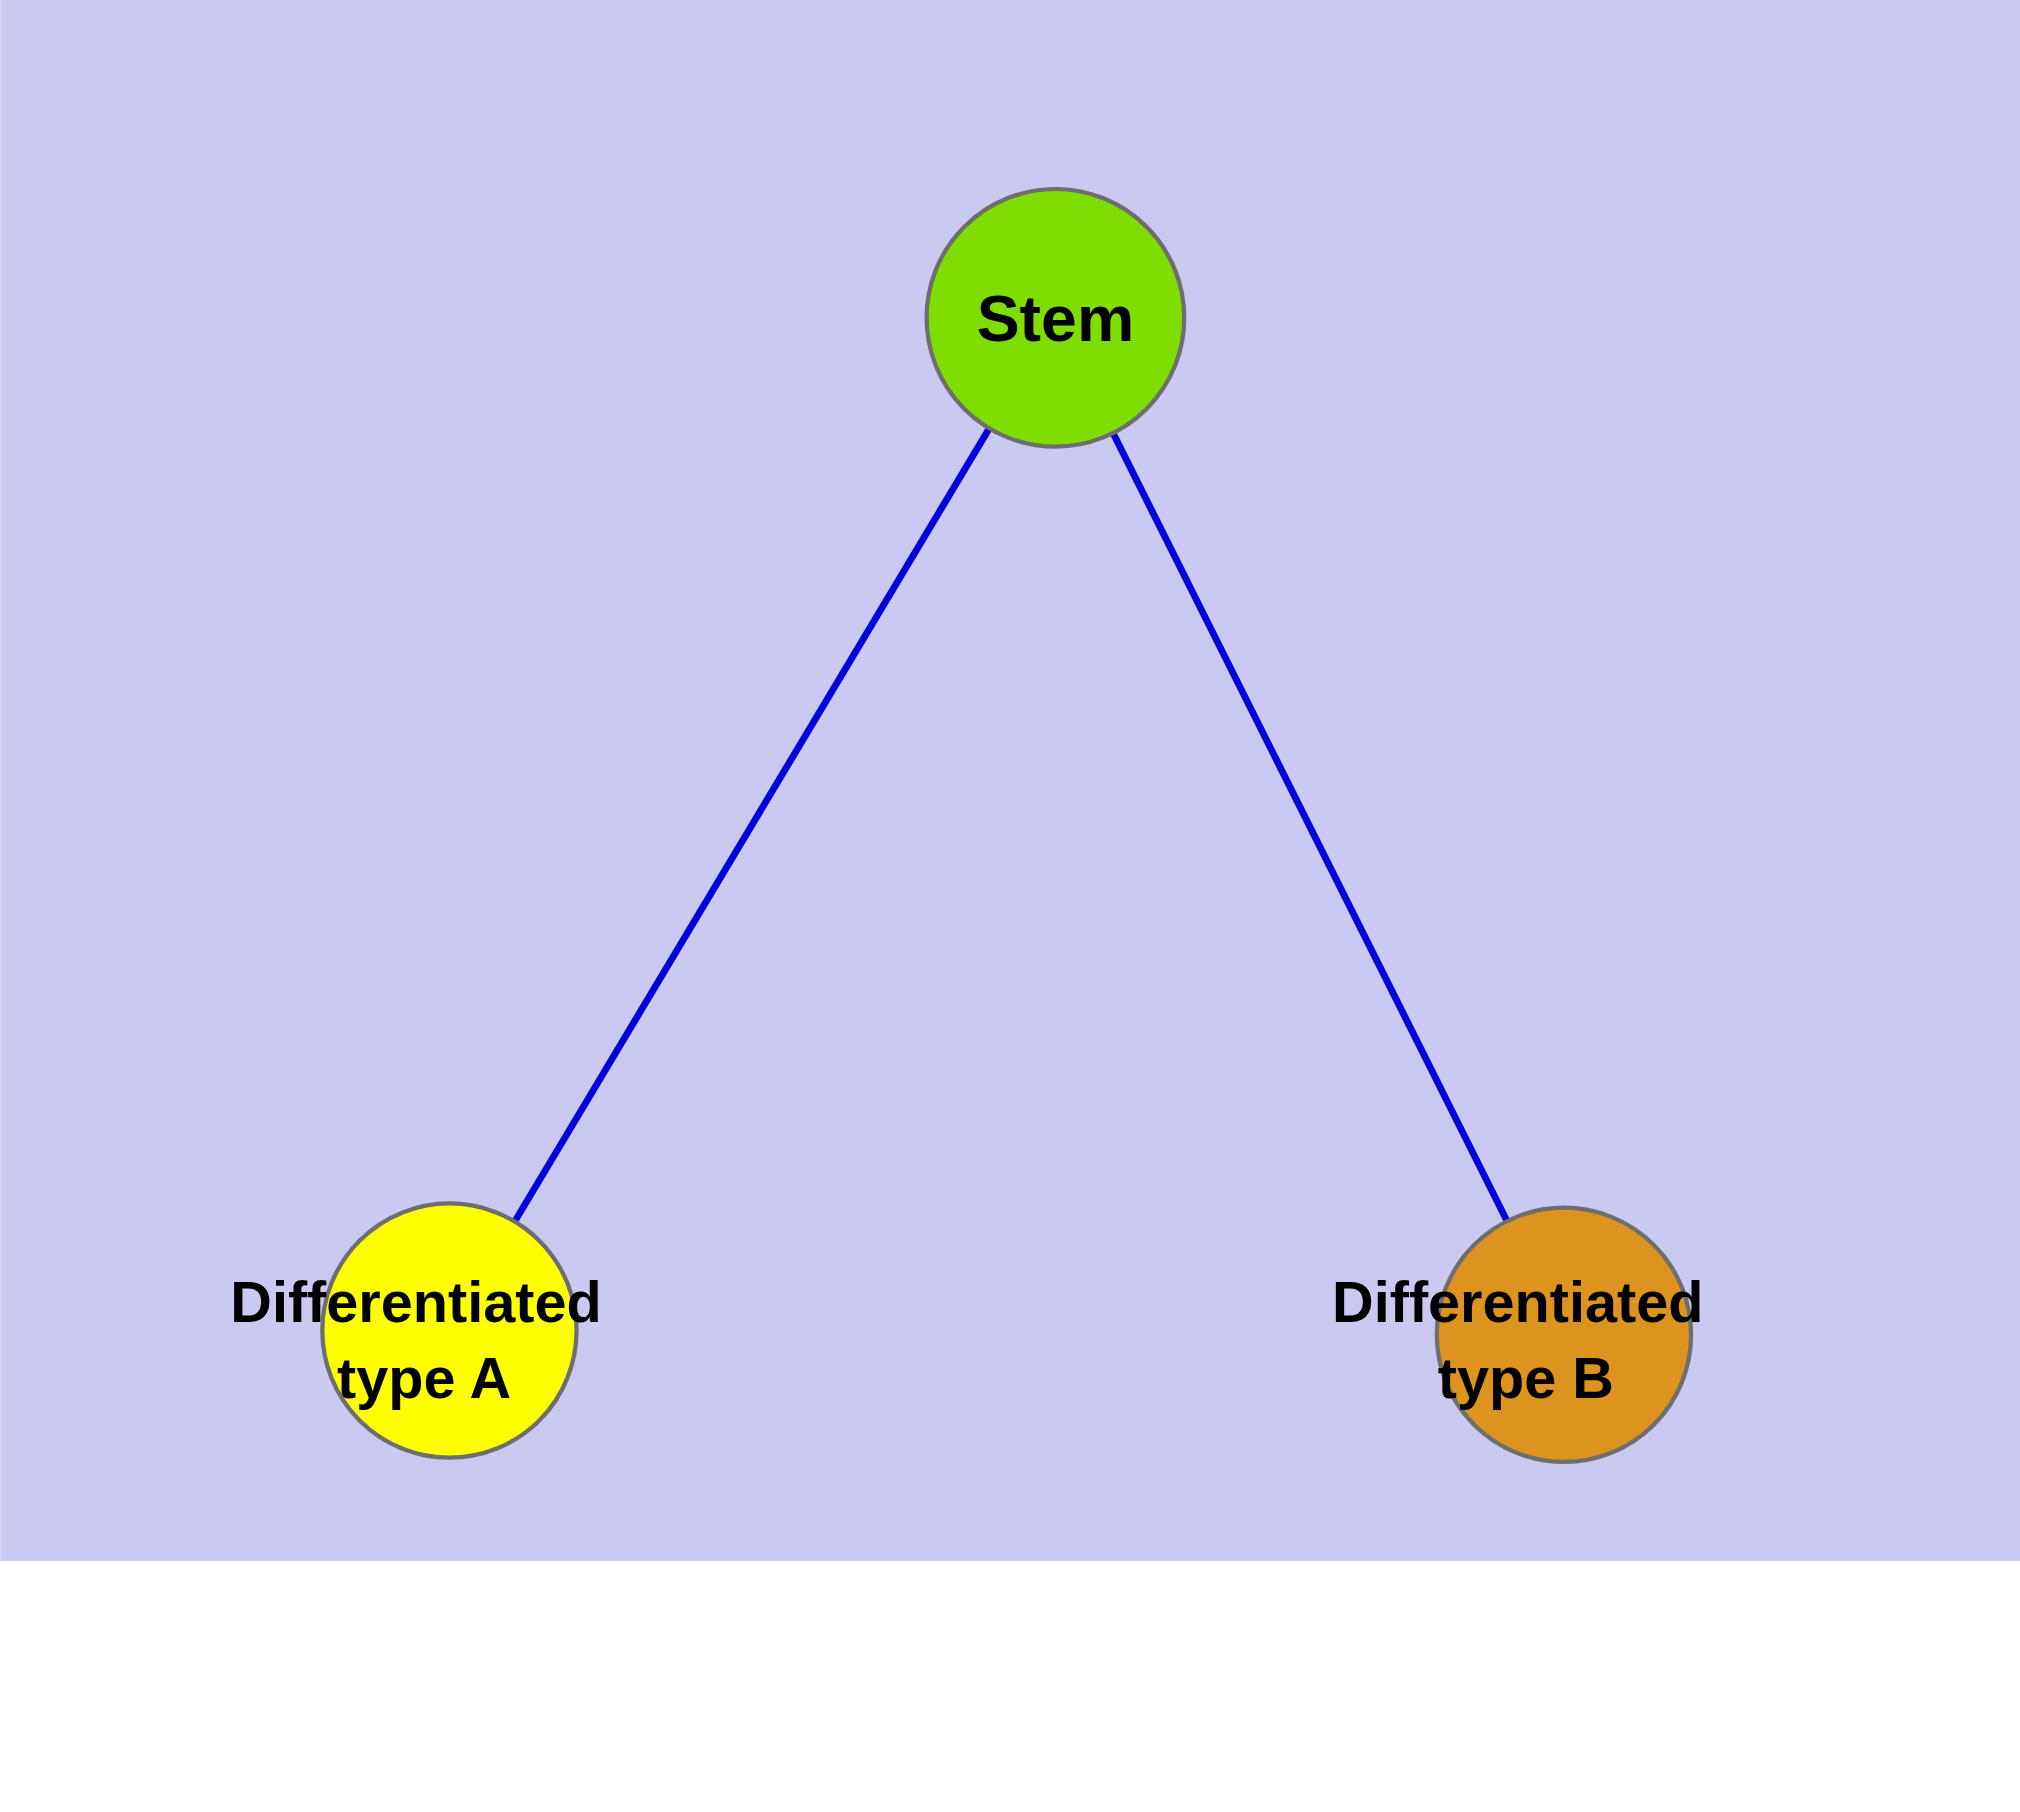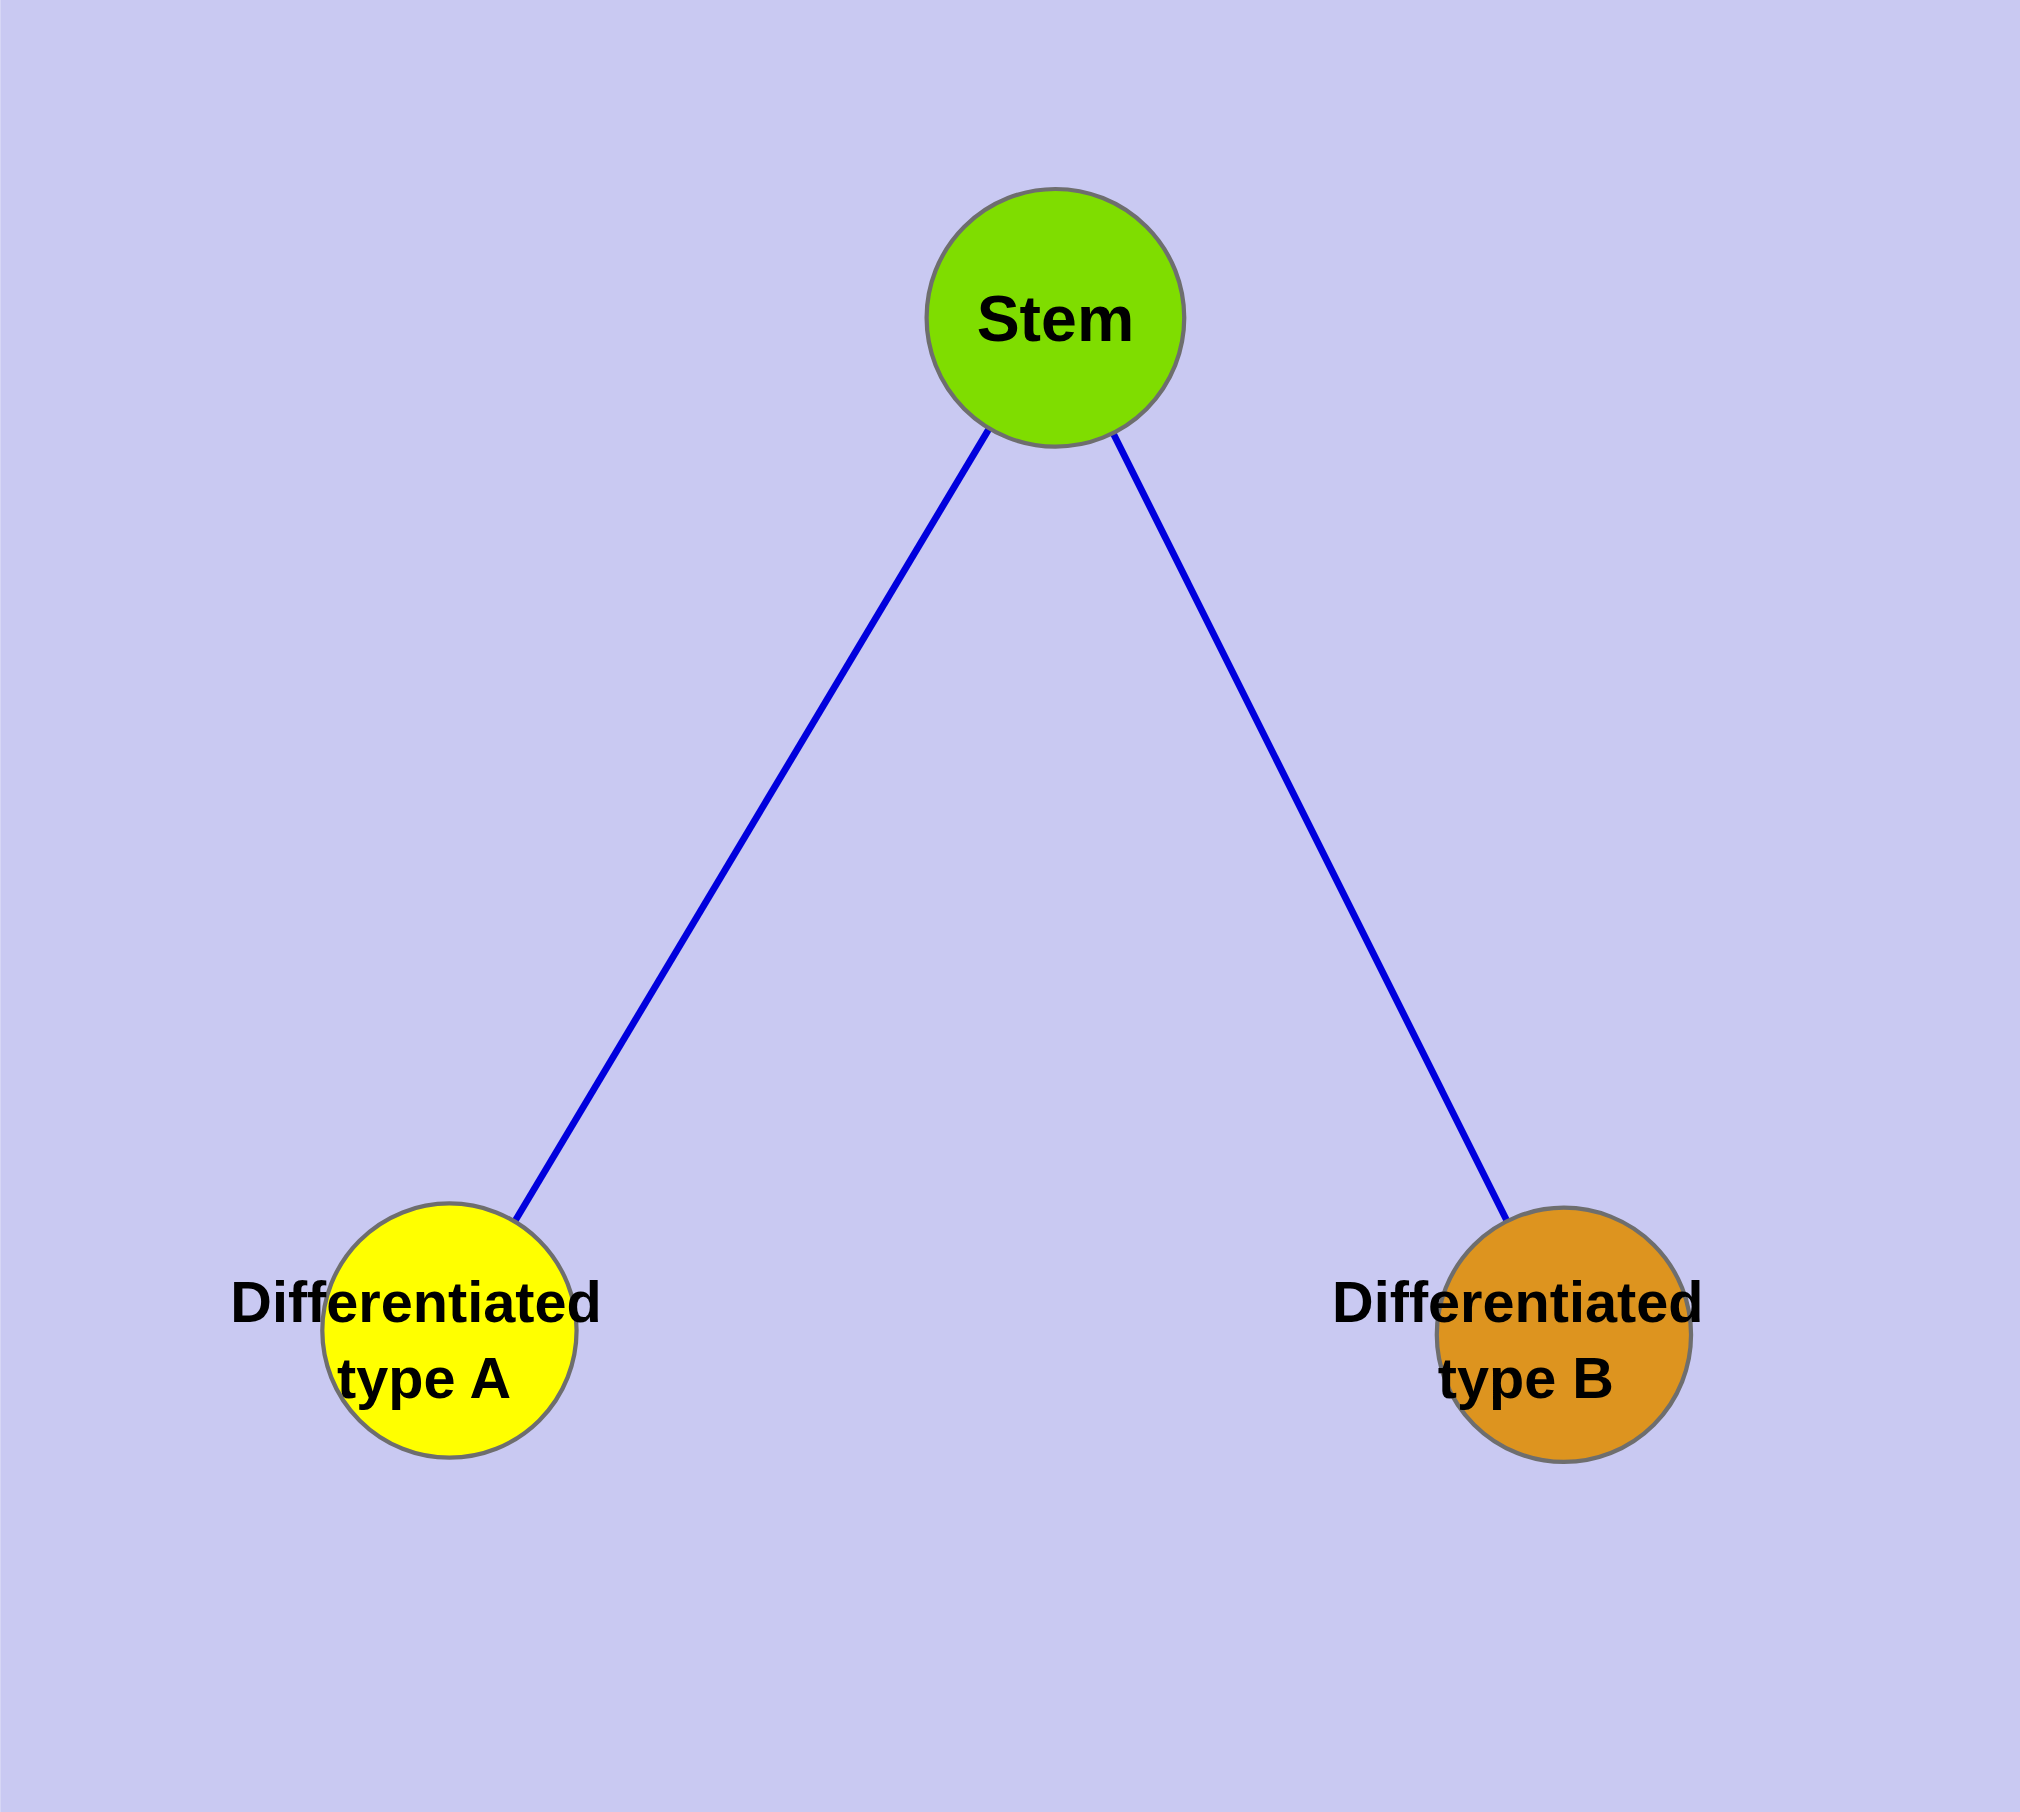--- a/index.html
+++ b/index.html
@@ -6,21 +6,21 @@
     margin: 0;
     padding: 0;
     width: 2021px;
     height: 1812px;
     background: #ffffff;
     font-family: "Liberation Sans", sans-serif;
   }
   .canvas {
     position: relative;
     width: 2021px;
-    height: 1812px;
+    height: 1561px;
     overflow: hidden;
   }
   svg {
     display: block;
   }
   .node-label {
     font-family: "Liberation Sans", sans-serif;
     font-weight: bold;
     fill: #000000;
   }

